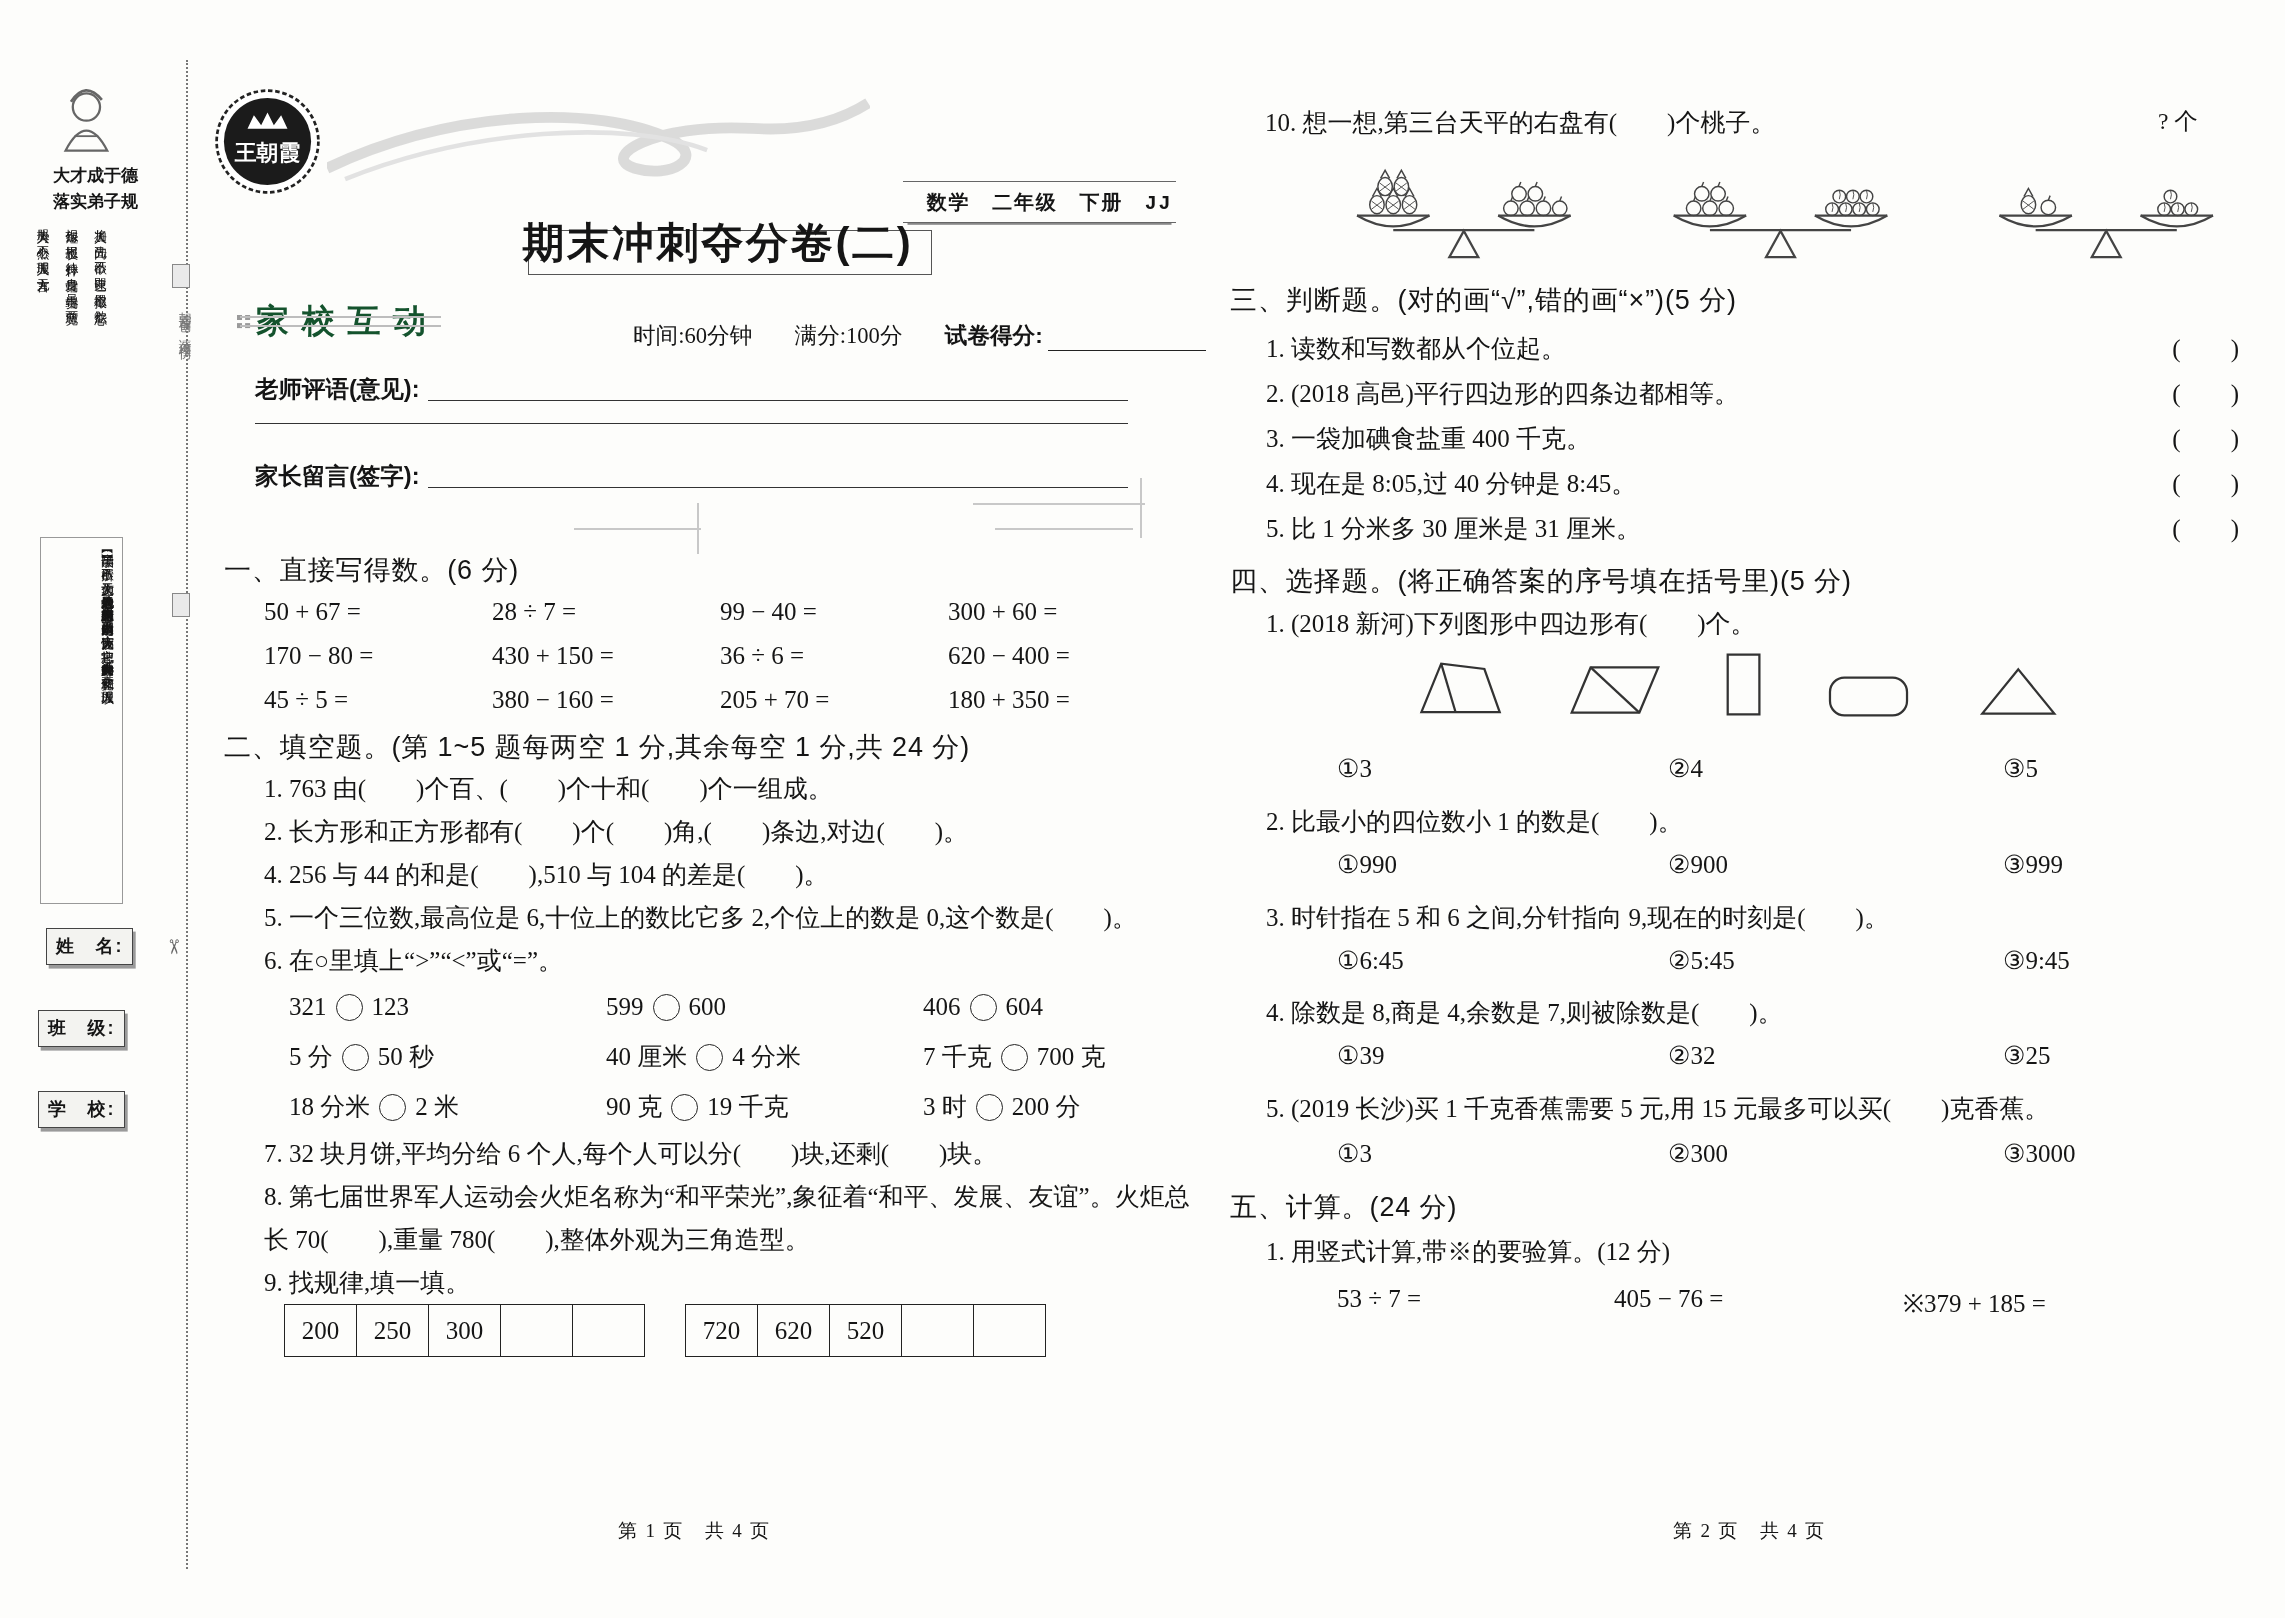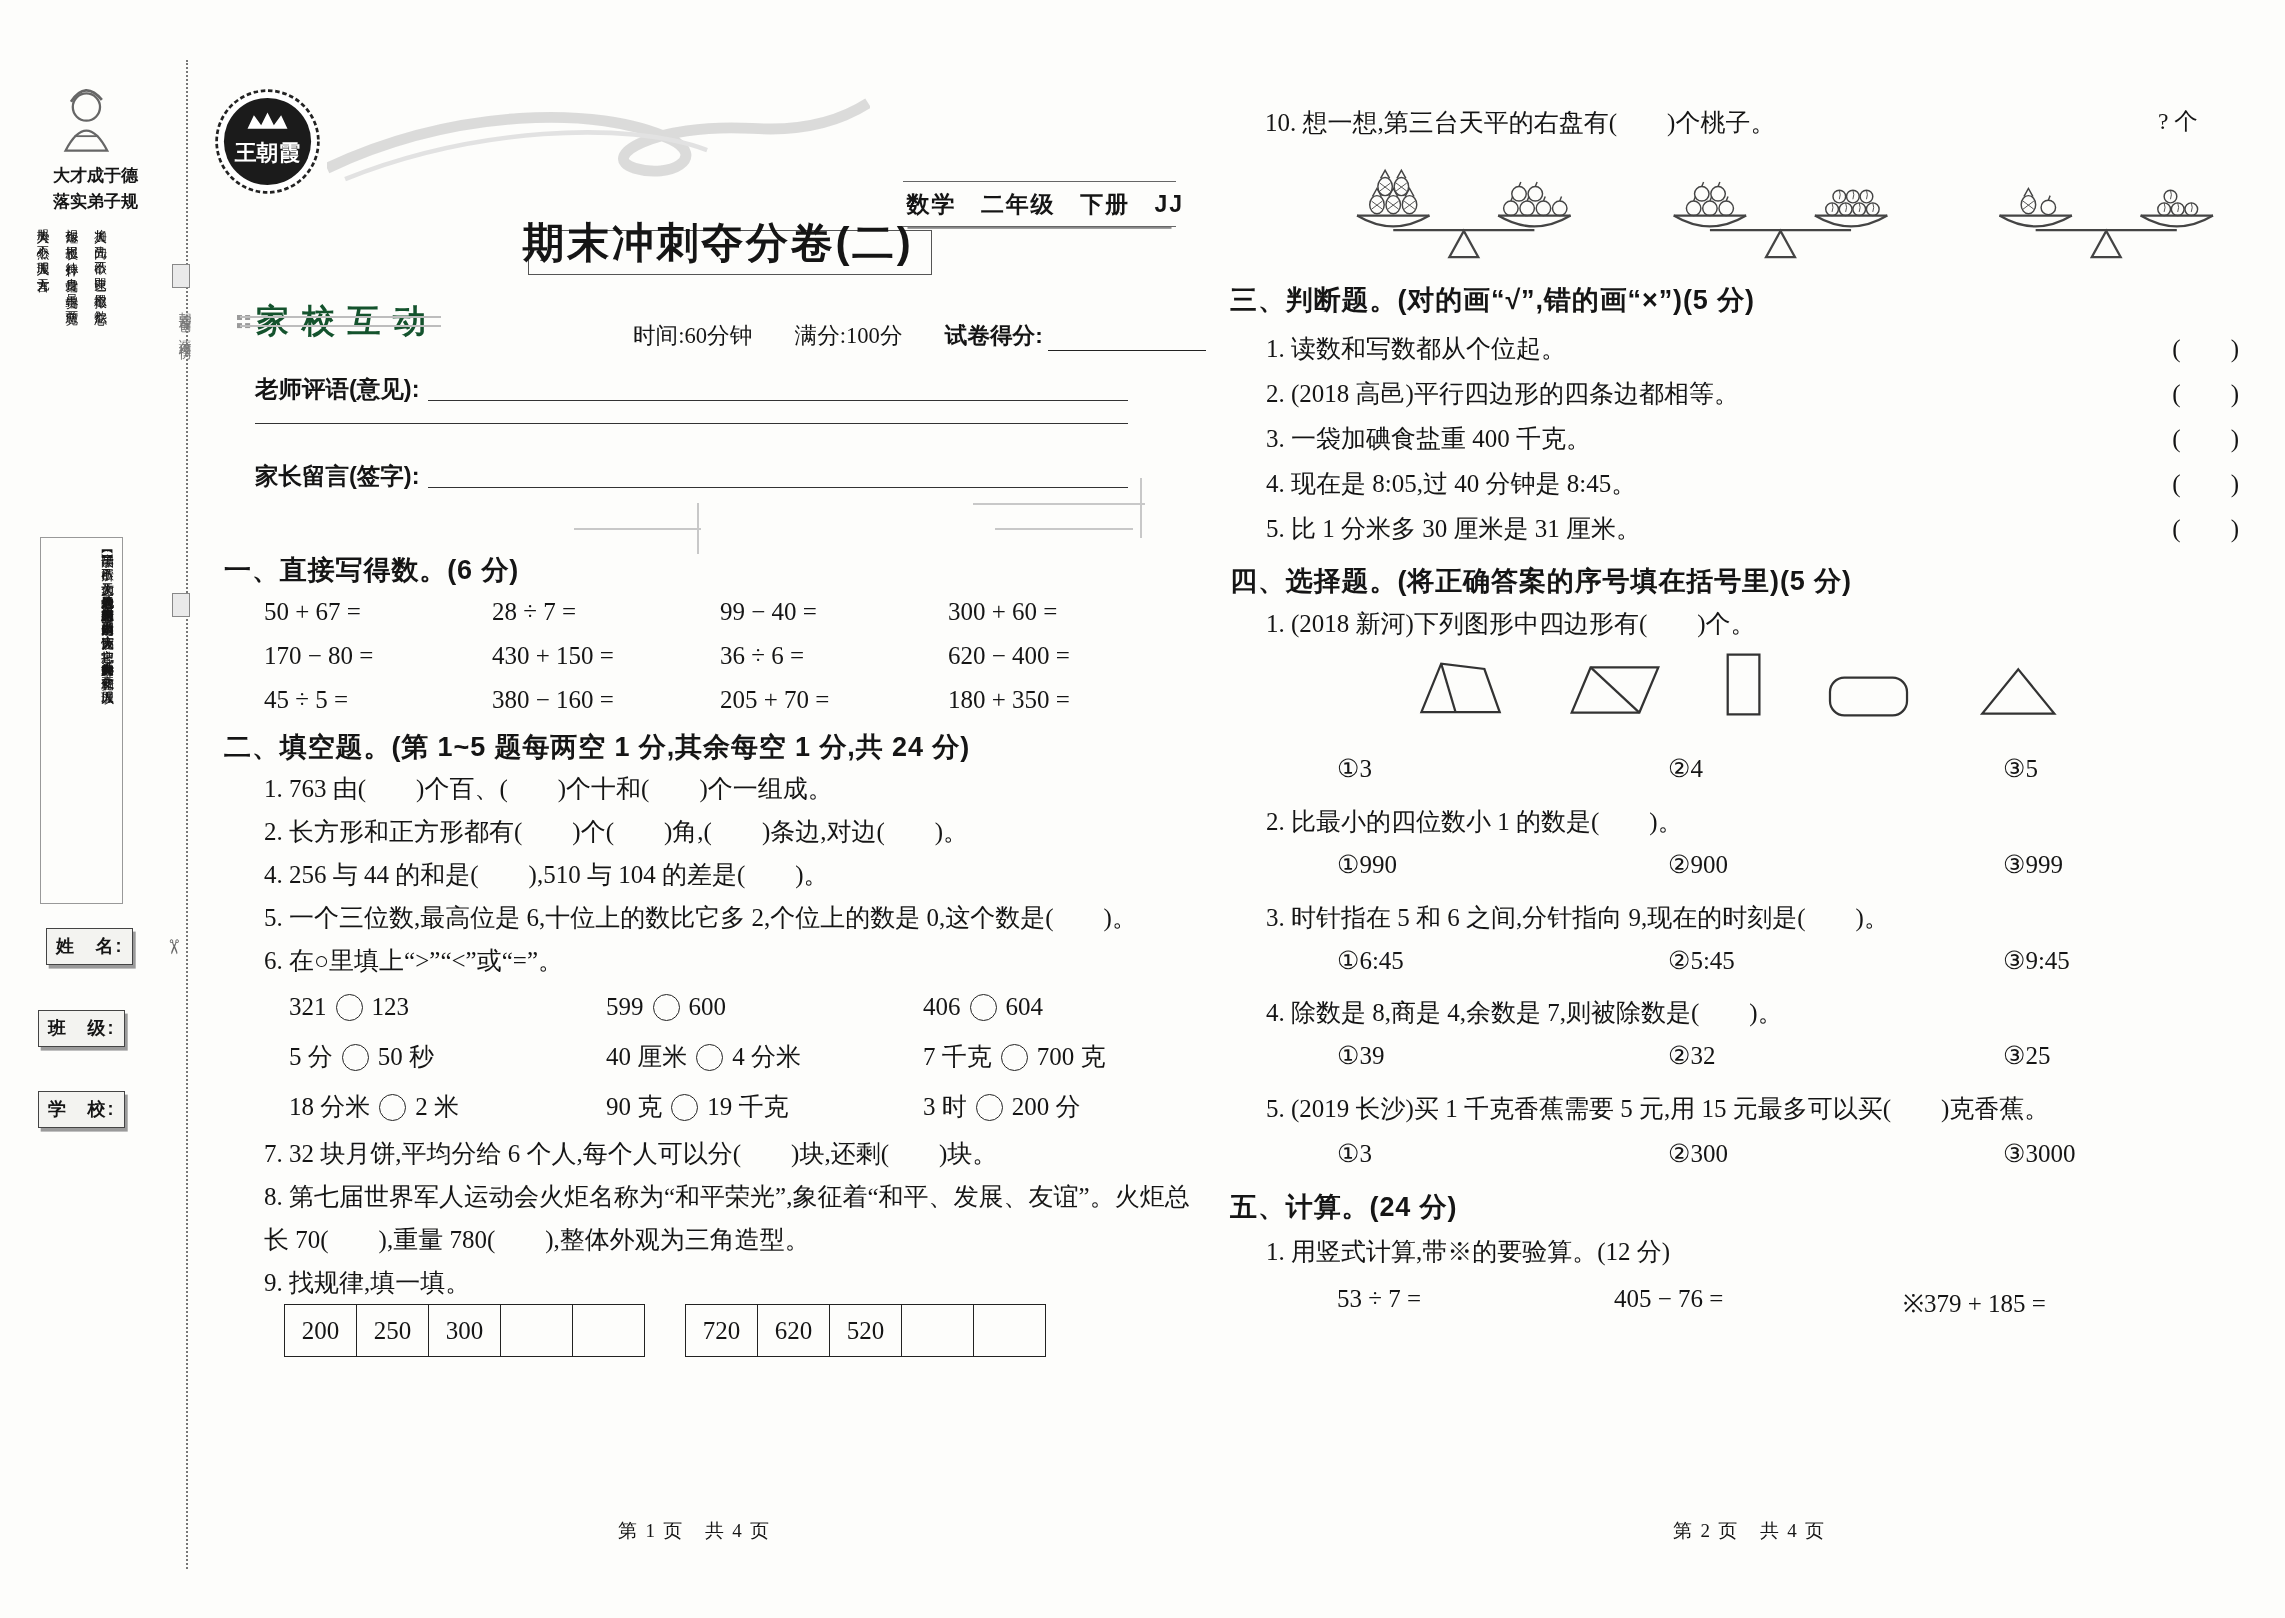--- a/index.html
+++ b/index.html
@@ -3,21 +3,21 @@
 <meta charset="utf-8">
 <style>
   *{box-sizing:border-box;margin:0;padding:0}
   html,body{background:#cfcfcf}
   body{font-family:"Liberation Serif","DejaVu Serif",serif;color:#151515}
   .sheet{position:relative;width:2286px;height:1618px;background:#fdfdfb;margin:0 auto;overflow:hidden}
   .abs{position:absolute}
   .sans{font-family:"Liberation Sans","DejaVu Sans",sans-serif}
   .b{font-weight:700}
   .vtext{writing-mode:vertical-rl;text-orientation:upright}
-  .sec-title{position:absolute;font-family:"Liberation Sans","DejaVu Sans",sans-serif;font-weight:700;font-size:27px;letter-spacing:0.9px;white-space:nowrap}
+  .sec-title{position:absolute;font-family:"Liberation Sans","DejaVu Sans",sans-serif;font-weight:400;font-size:27px;letter-spacing:0.9px;white-space:nowrap}
   .qtext{font-size:25px;line-height:43px}
   .underline{display:inline-block;border-bottom:1.8px solid #222;vertical-align:bottom}
   .fill-line{flex:1;border-bottom:1.8px solid #333;margin:0 0 4.5px 9px}
   .label26{font-size:23.5px;white-space:nowrap}
   .calc-grid{display:grid;grid-template-columns:repeat(4,228px);font-size:25px;line-height:44px}
   .cmp-grid{display:grid;grid-template-columns:317px 317px 1fr;padding-left:25px;font-size:25px;line-height:50px}
   .cmp-circle{display:inline-block;width:27px;height:27px;border:1.8px solid #222;border-radius:50%;vertical-align:-6.3px;margin:0 9px}
   .tables-row{display:flex;gap:40px;padding-left:20px;}
   .ptable{border-collapse:collapse}
   .ptable td{border:1.8px solid #222;min-width:72px;height:52px;text-align:center;font-size:25px;padding:0 5.4px}
@@ -28,21 +28,21 @@
   .vcol{font-size:12.7px;letter-spacing:0.9px}
   .banner{position:absolute;left:237px;top:299px;display:flex;align-items:center;gap:14.5px}
   .banner-dots{width:4.5px;height:4.5px;background:#9a9a9a;box-shadow:8.1px 0 #9a9a9a,0 8.1px #9a9a9a,8.1px 8.1px #9a9a9a;margin-bottom:8.1px}
   .banner-text{position:relative;font-weight:700;font-size:33px;letter-spacing:12.7px;color:#14532d}
   .banner-text::before,.banner-text::after{content:"";position:absolute;left:-16.3px;right:-1.8px;height:1.8px;background:#bdbdbd}
   .banner-text::before{top:38%}
   .banner-text::after{top:58%}
   .title-wrap{position:absolute;left:501px;top:215px;width:434px;text-align:center}
   .title-text{font-family:"Liberation Sans","DejaVu Sans",sans-serif;font-weight:700;font-size:42px;letter-spacing:2.7px;position:relative;z-index:1;white-space:nowrap}
   .title-wrap::after{content:"";position:absolute;left:27px;top:14.5px;width:402px;height:43px;border:1.8px solid #555}
-  .edition{position:absolute;left:903px;top:181px;width:273px;text-align:right;font-family:Liberation Sans, sans-serif;font-weight:700;font-size:23px;letter-spacing:1.8px;border-top:1.8px solid #666;border-bottom:1.8px solid #666;box-shadow:0 6.3px 0 -4.5px #888;padding:7.2px 3.6px 5.4px;white-space:nowrap}
+  .edition{position:absolute;left:903px;top:181px;width:273px;text-align:right;font-family:Liberation Mono, monospace;font-weight:700;font-size:20px;letter-spacing:1.8px;border-top:1.8px solid #666;border-bottom:1.8px solid #666;box-shadow:0 6.3px 0 -4.5px #888;padding:7.2px 3.6px 5.4px;white-space:nowrap}
   .shapes{position:absolute;left:1416px;top:642px;display:flex;align-items:flex-end;gap:63px;height:76px}
   .shapes svg{display:block}
   .pfooter{position:absolute;width:543px;text-align:center;font-size:19px;letter-spacing:1.8px}
   .cropline{position:absolute;background:#c8c8c8}
 </style>
 </head>
 <body>
 
 <div class="sheet">
 

